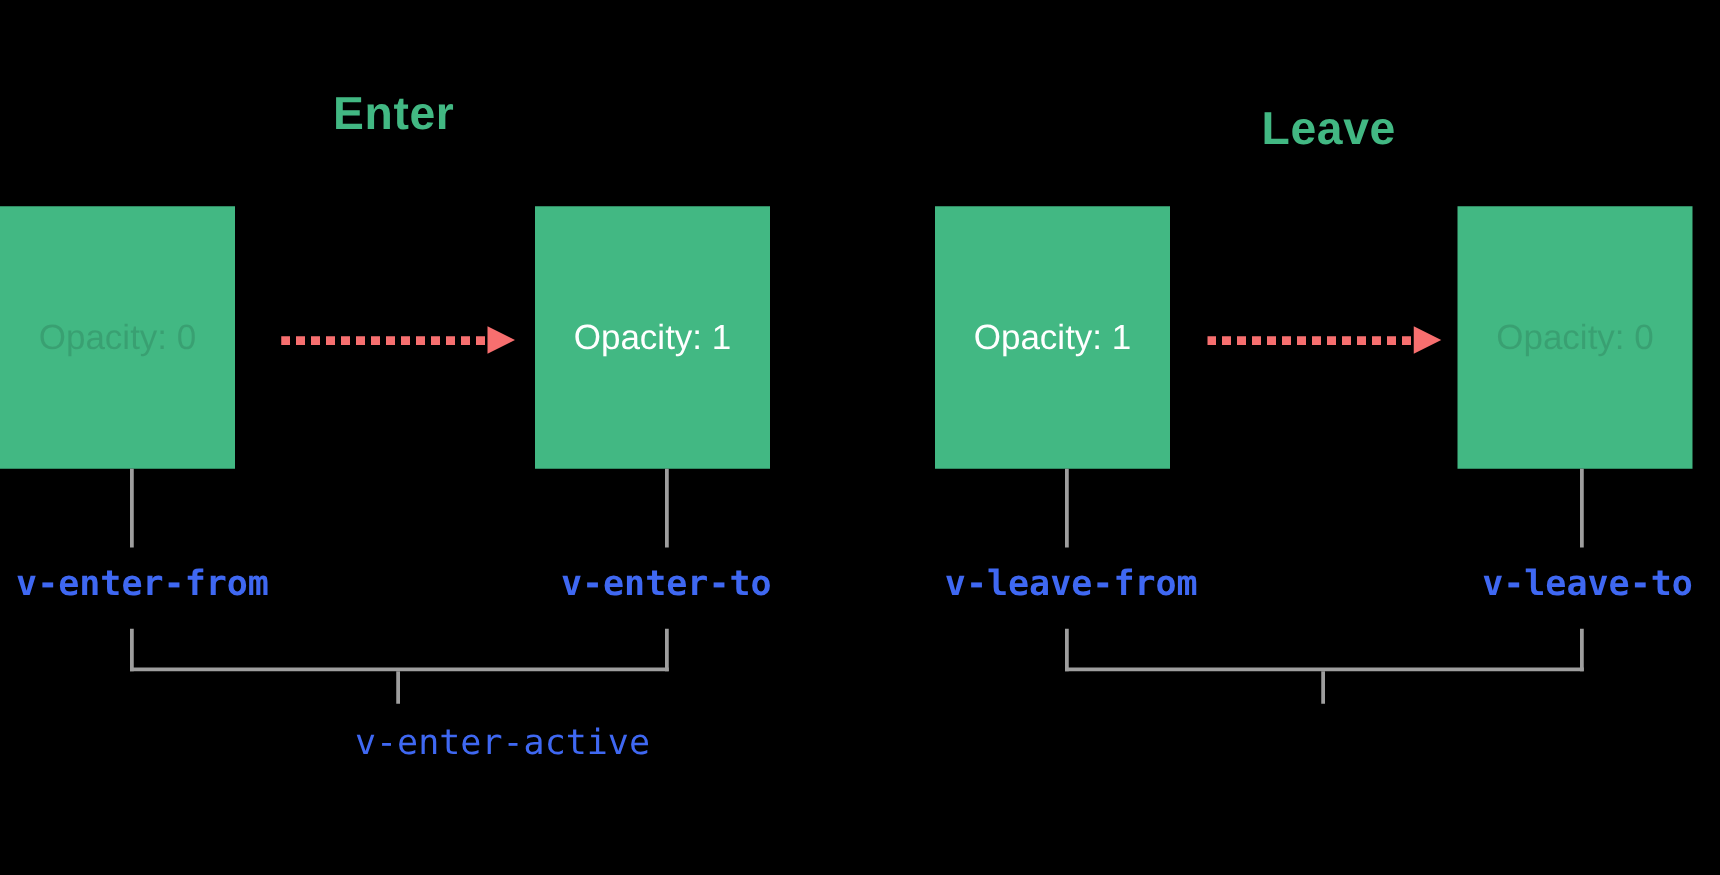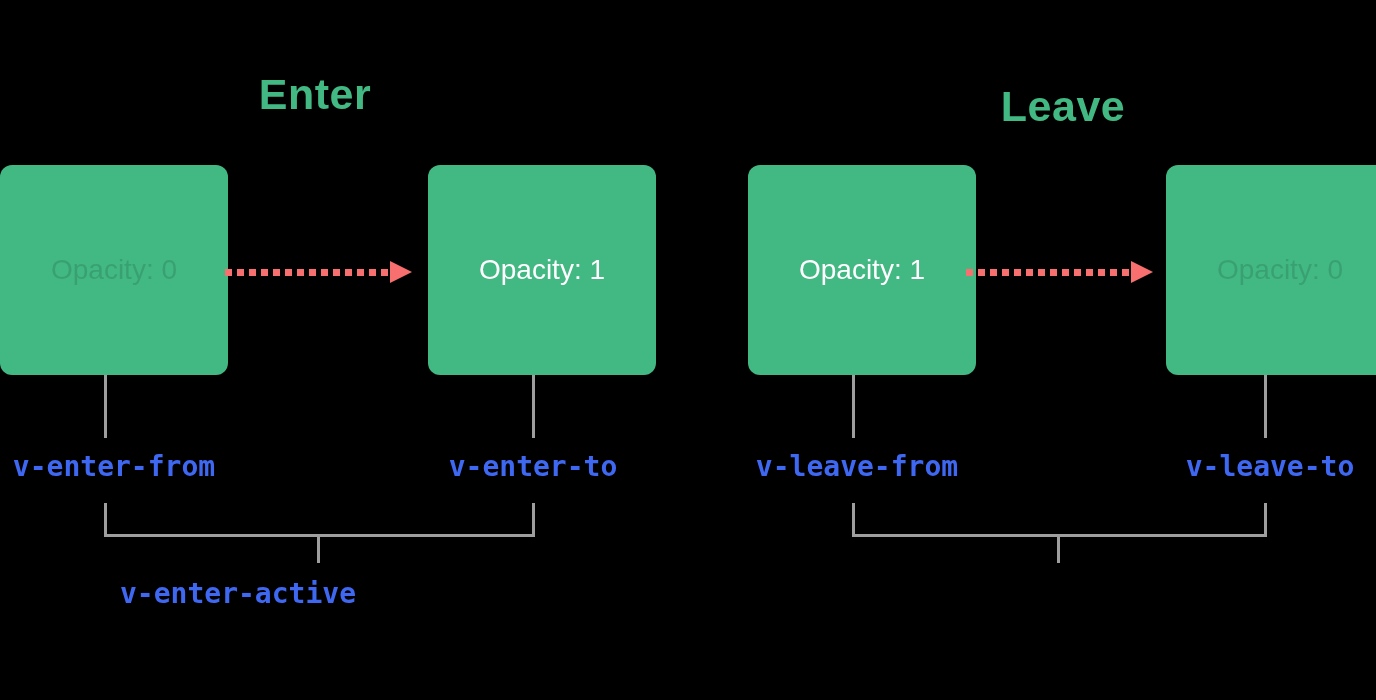--- a/index.html
+++ b/index.html
@@ -4,30 +4,30 @@
 <style>
   html,body{margin:0;padding:0;background:#000;}
   .canvas{
     position:relative;width:1376px;height:700px;overflow:hidden;
     background:var(--background,#000000);
     font-family:"Liberation Sans",sans-serif;
   }
   
   .title{
     position:absolute;top:70px;width:220px;text-align:center;
-    font-size:43px;font-weight:bold;letter-spacing:0.5px;
+    font-size:37px;font-weight:bold;letter-spacing:0.5px;
     color:var(--title-green,#42b883);
   }
   .title.enter{left:205px;}
   .title.leave{left:953px;margin-top:12px;}
   
   .box{
-    position:absolute;top:165px;width:228px;height:210px;
+    position:absolute;top:165px;width:188px;height:210px;
     background:var(--box-green,#42b883);
-    display:flex;align-items:center;justify-content:center;border-radius:12px;
+    display:flex;align-items:center;justify-content:center;
   }
   .box.b1{left:0;}
   .box.b2{left:428px;}
   .box.b3{left:748px;}
   .box.b4{left:1166px;}
   .box-label{font-size:28px;color:var(--box-text-white,#ffffff);white-space:nowrap;}
   .box-label.faint{color:var(--faint-text,rgba(0,0,0,0.13));}
   
   .dashes{
     position:absolute;top:269px;height:7px;width:166px;
@@ -72,22 +72,22 @@
   .bracket.enter{left:104px;width:431px;}
   .bracket.leave{left:852px;width:415px;}
   .stem{
     position:absolute;top:537px;height:26px;width:3px;
     background:var(--line-gray,#9e9e9e);
   }
   .stem.enter{left:317px;}
   .stem.leave{left:1057px;}
   
   .active-label{
-    position:absolute;top:577px;width:400px;text-align:left;
-    font-family:"DejaVu Sans Mono",monospace;font-size:28px;font-weight:bold;
+    position:absolute;top:577px;width:400px;text-align:right;
+    font-family:"DejaVu Sans Mono",monospace;font-size:28px;font-weight:normal;
     color:var(--class-blue,#3f68f2);white-space:nowrap;
   }
   .active-label.enter{left:120px;}
   .active-label.leave{left:858px;}
 </style>
 </head>
 <body>
 
 <div class="canvas">
 

